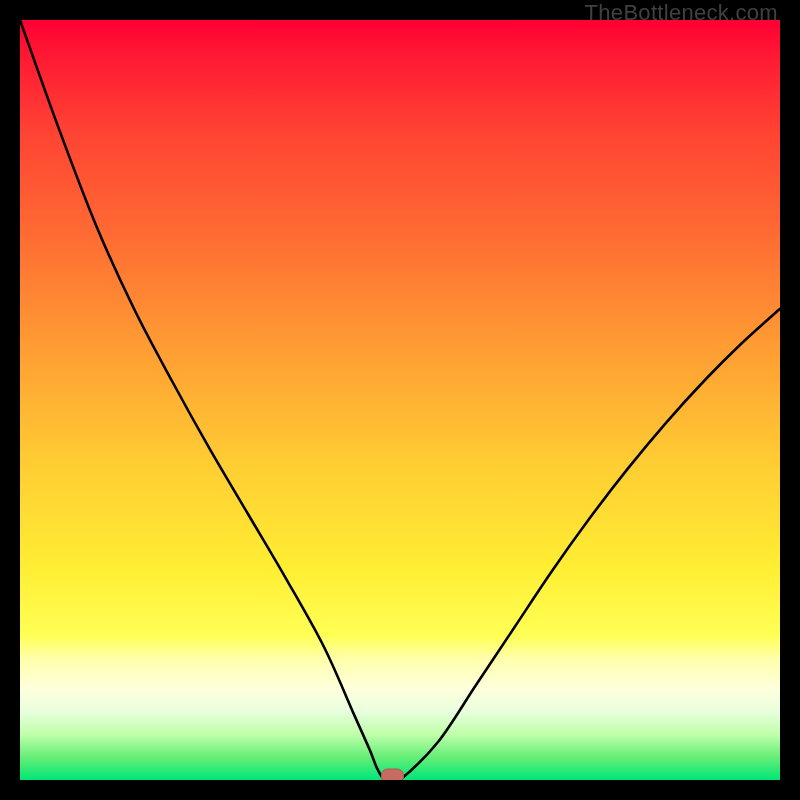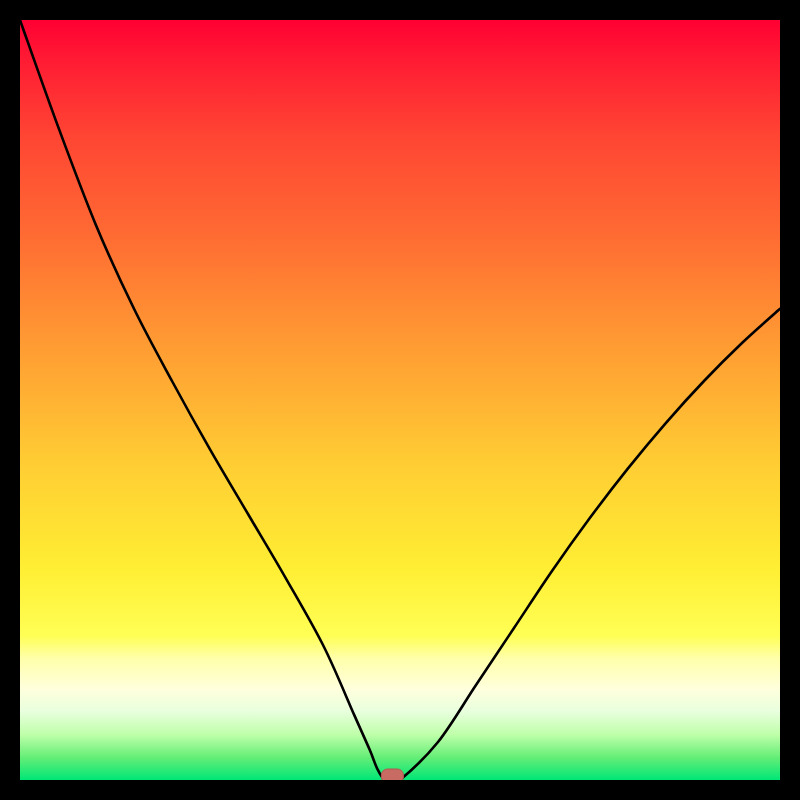--- a/index.html
+++ b/index.html
@@ -57,20 +57,21 @@
     font-size: 22px;
     font-weight: 500;
     letter-spacing: 0.3px;
     user-select: none;
   }
 </style>
 </head>
 <body>
 
 <div class="frame">
+  <div class="watermark">TheBottleneck.com</div>
 
   <div class="plot-area">
     <svg viewBox="0 0 760 760" preserveAspectRatio="none">
       <path id="bottleneck-curve" fill="none" stroke="#000000" stroke-width="2.6" stroke-linecap="round" stroke-linejoin="round" d="M 0,0 C 6.333333333333333,17.73333333333333 25.333333333333336,72.19999999999996 38,106.39999999999998 C 50.666666666666664,140.6 63.333333333333336,174.80000000000004 76,205.20000000000005 C 88.66666666666667,235.60000000000005 101.33333333333333,262.83333333333337 114,288.8 C 126.66666666666667,314.76666666666665 139.33333333333334,337.56666666666666 152,361 C 164.66666666666666,384.43333333333334 177.33333333333334,407.2333333333333 190,429.4 C 202.66666666666666,451.56666666666666 215.33333333333334,472.46666666666664 228,494 C 240.66666666666666,515.5333333333333 253.33333333333334,536.4333333333334 266,558.6 C 278.6666666666667,580.7666666666667 292.6,604.2 304,627 C 315.4,649.8 326.79999999999995,678.3 334.4,695.4 C 342,712.5 345.8,720.7333333333333 349.6,729.6 C 353.40000000000003,738.4666666666667 354.66666666666663,743.5333333333333 357.2,748.6 C 359.73333333333335,753.6666666666667 362.26666666666665,758.1 364.8,760 C 367.33333333333337,761.9 369.8666666666667,760 372.4,760 C 374.9333333333333,760 372.4,766.3333333333334 380,760 C 387.6,753.6666666666666 405.33333333333337,737.8333333333334 418.00000000000006,722 C 430.66666666666674,706.1666666666666 443.33333333333337,684 456,665 C 468.66666666666663,646 481.3333333333333,627 494,608 C 506.6666666666667,589 519.3333333333334,569.3666666666667 532,551 C 544.6666666666666,532.6333333333333 557.3333333333334,514.9 570,497.8 C 582.6666666666666,480.70000000000005 595.3333333333334,464.23333333333335 608,448.40000000000003 C 620.6666666666666,432.5666666666667 633.3333333333334,417.3666666666667 646,402.8 C 658.6666666666666,388.23333333333335 671.3333333333334,374.3 684,361 C 696.6666666666666,347.7 709.3333333333334,335.0333333333334 722,323.00000000000006 C 734.6666666666666,310.9666666666667 753.6666666666666,294.5 760,288.8"></path>
       <rect id="marker-dot" rx="6" ry="6" width="22" height="14" fill="#c76b63" stroke="#b25950" stroke-width="1" x="361.4" y="749"></rect>
     </svg>
   </div>
 </div>
 
 </body></html>

